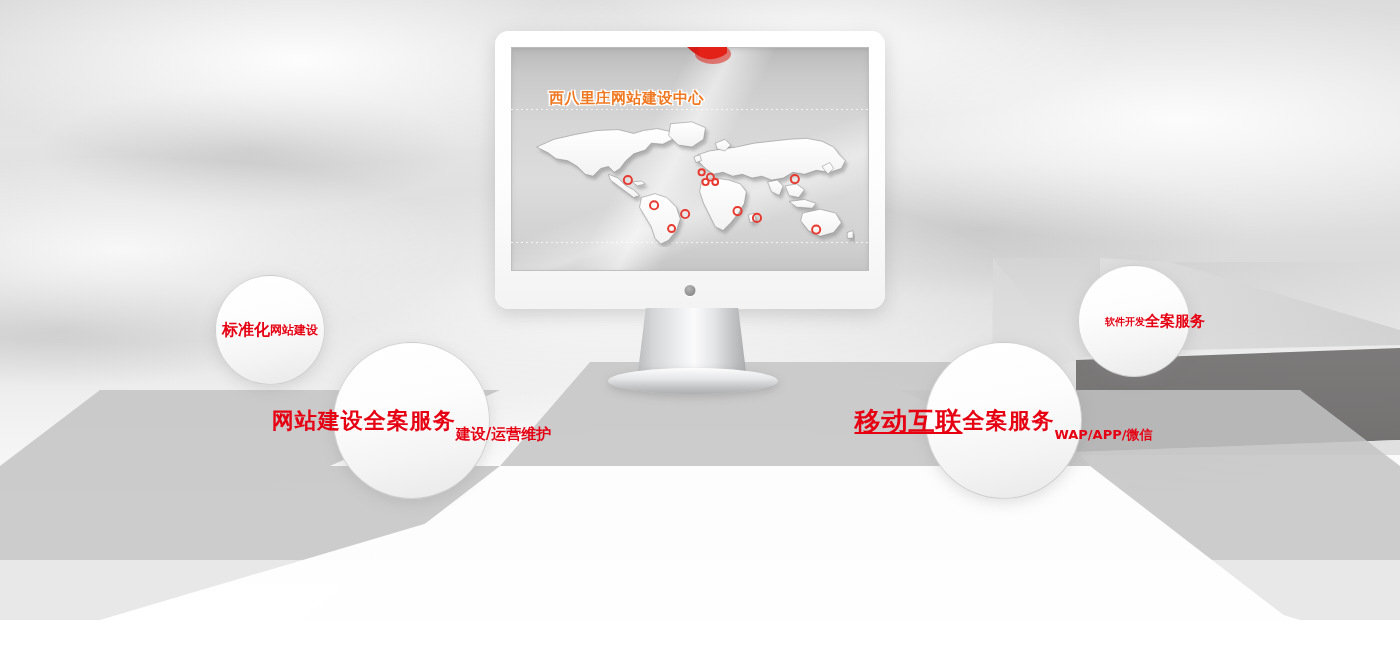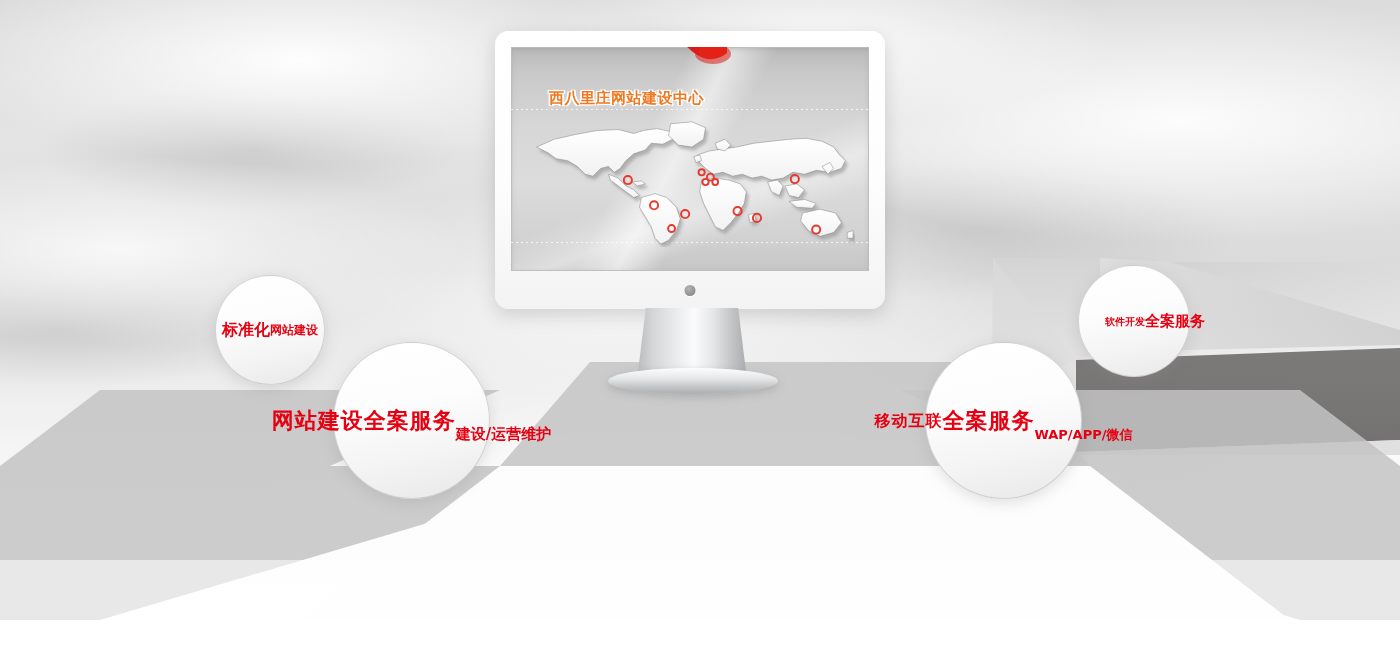--- a/index.html
+++ b/index.html
@@ -153,21 +153,21 @@
   #bubble-standard{ left:215px; top:275px; width:110px; height:110px; }
   #bubble-standard .l1{ font-size:16px; line-height:30px; }
   #bubble-standard .l2{ font-size:12px; line-height:30px; }
 
   #bubble-highend{ left:333px; top:342px; width:157px; height:157px; }
   #bubble-highend .l1{ font-size:22px; line-height:30px; letter-spacing:1px; }
   #bubble-highend .l2{ font-size:22px; line-height:30px; letter-spacing:1px; }
   #bubble-highend .l3{ font-size:15px; line-height:25px; }
 
   #bubble-mobile{ left:925px; top:342px; width:157px; height:157px; }
-  #bubble-mobile .l1{ font-size:16px; line-height:30px; letter-spacing:1px; }
+  #bubble-mobile .l1{ font-size:26px; line-height:30px; letter-spacing:1px;text-decoration:underline; }
   #bubble-mobile .l2{ font-size:22px; line-height:30px; letter-spacing:1px; }
   #bubble-mobile .l3{ font-size:13px; line-height:25px; }
 
   #bubble-software{ left:1078px; top:265px; width:112px; height:112px; }
   #bubble-software .l1{ font-size:10px; line-height:29px;margin-left:42px; }
   #bubble-software .l2{ font-size:15px; line-height:29px; }
 </style>
 </head>
 <body>
 

